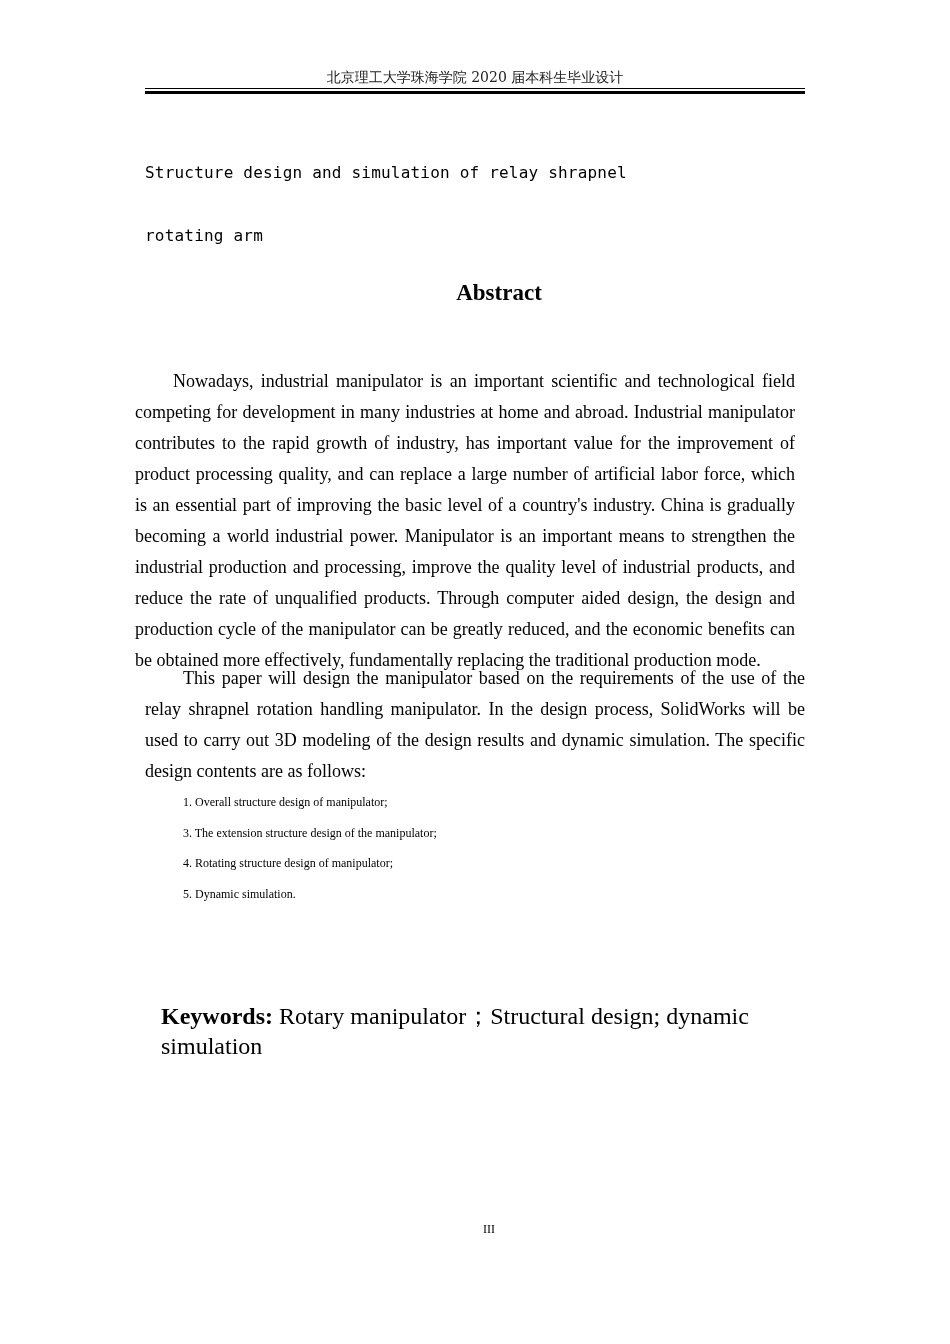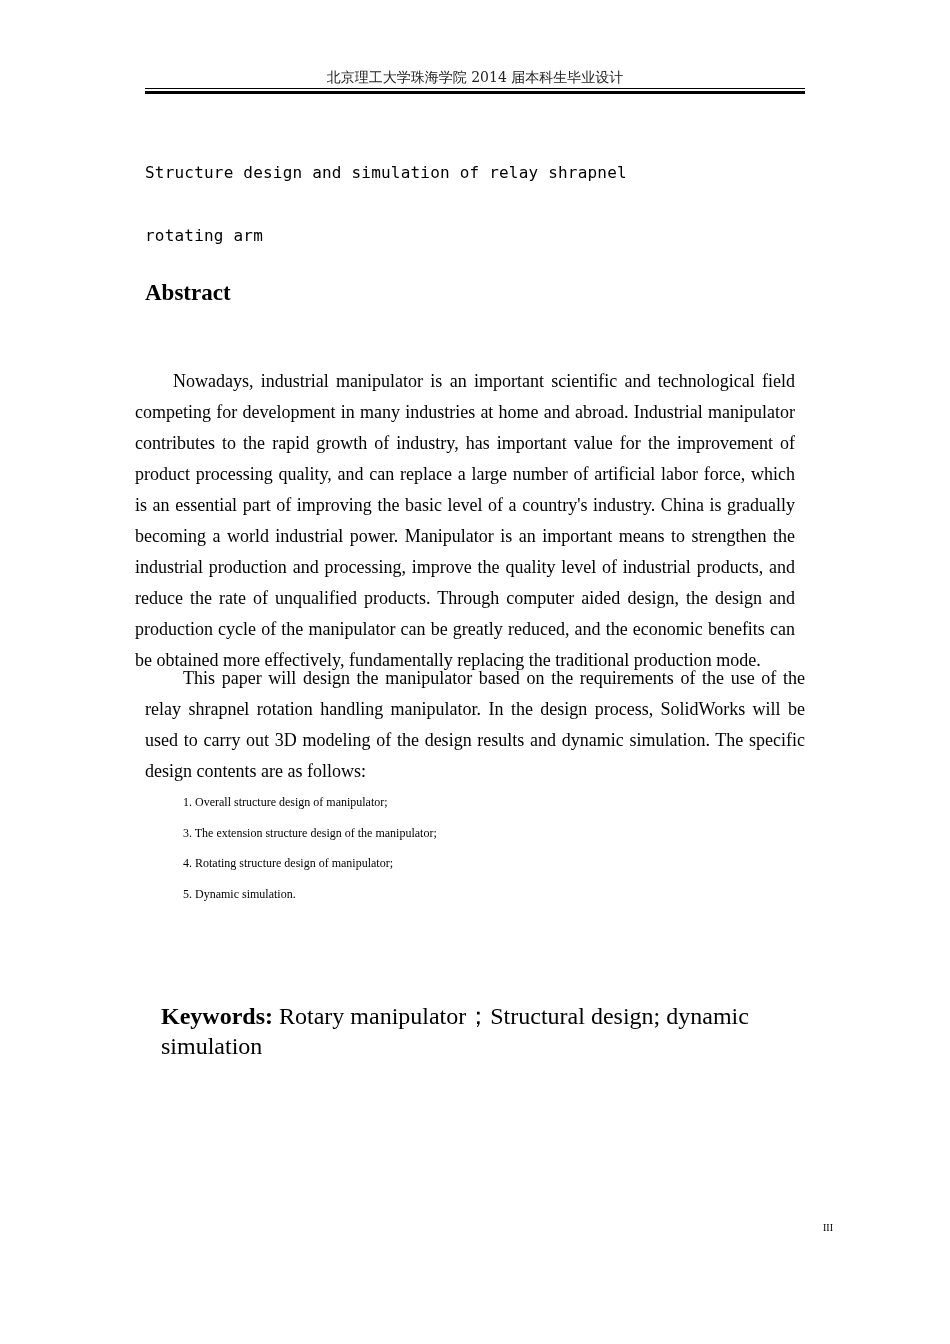--- a/index.html
+++ b/index.html
@@ -15,21 +15,21 @@
 
     .title {
       position: absolute; left: 145px; width: 660px; text-align: left;
       font-family: "DejaVu Sans Mono", "Liberation Mono", monospace; font-size: 16px;
       letter-spacing: 0.2px;
     }
     .title-1 { top: 163px; }
     .title-2 { top: 226px; }
 
     .abstract-heading {
-      position: absolute; left: 145px; width: 708px; top: 280px; 
+      position: absolute; left: 145px; width: 708px; top: 280px; text-align: center;
       font-family: "Liberation Serif", serif; font-weight: bold; font-size: 23px;
     }
 
     .body-text {
       position: absolute; left: 145px; width: 660px;
       font-family: "Liberation Serif", serif; font-size: 18px; line-height: 31px;
     }
     .para { margin: 0; text-align: justify; text-indent: 38px; }
     .para-1 { position: absolute; top: 322px; left: 135px; width: 660px; margin-top: 44px; }
     .para-2 { position: absolute; top: 663px; left: 145px; width: 660px; }
@@ -38,28 +38,28 @@
       font-family: "Liberation Serif", serif; font-size: 12px; line-height: 30.5px; }
     .list li { margin: 0; padding: 0; }
 
     .keywords {
       position: absolute; top: 1001px; left: 161px; width: 640px;
       font-family: "Liberation Serif", serif; font-size: 24px; line-height: 30px;
     }
     .kw-label { font-weight: bold; }
 
     .page-number {
-      position: absolute; top: 1222px; left: 145px; width: 688px; text-align: right;
-      font-family: "Liberation Serif", serif; font-size: 10px;
+      position: absolute; top: 1222px; left: 145px; width: 688px; text-align: center;
+      font-family: "Liberation Serif", serif; font-size: 12px;
     }
   </style>
 </head>
 <body>
 
-<div class="page-header">北京理工大学珠海学院 2014 届本科生毕业设计</div>
+<div class="page-header">北京理工大学珠海学院 2020 届本科生毕业设计</div>
 <div class="header-rule rule-thin"></div>
 <div class="header-rule rule-thick"></div>
 
 <div class="title title-1">Structure design and simulation of relay shrapnel</div>
 <div class="title title-2">rotating arm</div>
 
 <div class="abstract-heading">Abstract</div>
 
 <p class="body-text para para-1">Nowadays, industrial manipulator is an important scientific and technological field competing for development in many industries at home and abroad. Industrial manipulator contributes to the rapid growth of industry, has important value for the improvement of product processing quality, and can replace a large number of artificial labor force, which is an essential part of improving the basic level of a country's industry. China is gradually becoming a world industrial power. Manipulator is an important means to strengthen the industrial production and processing, improve the quality level of industrial products, and reduce the rate of unqualified products. Through computer aided design, the design and production cycle of the manipulator can be greatly reduced, and the economic benefits can be obtained more effectively, fundamentally replacing the traditional production mode.</p>
 <p class="body-text para para-2">This paper will design the manipulator based on the requirements of the use of the relay shrapnel rotation handling manipulator. In the design process, SolidWorks will be used to carry out 3D modeling of the design results and dynamic simulation. The specific design contents are as follows:</p>

